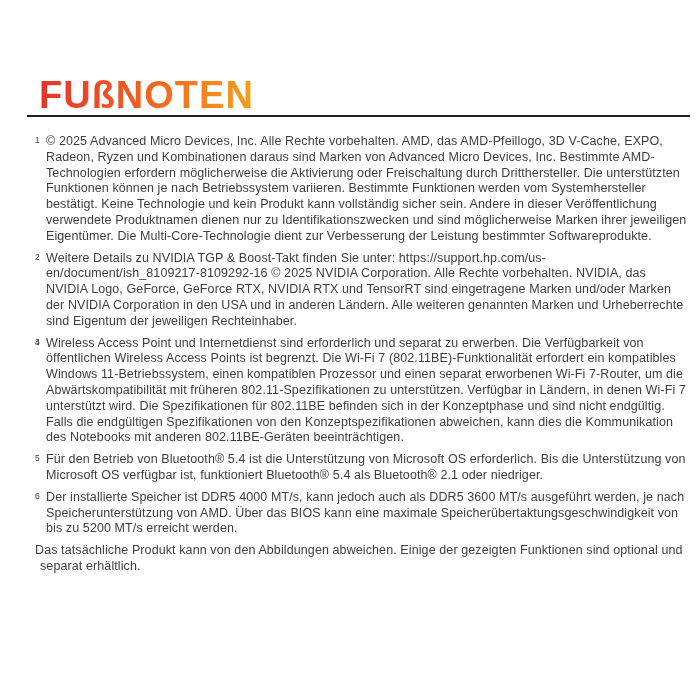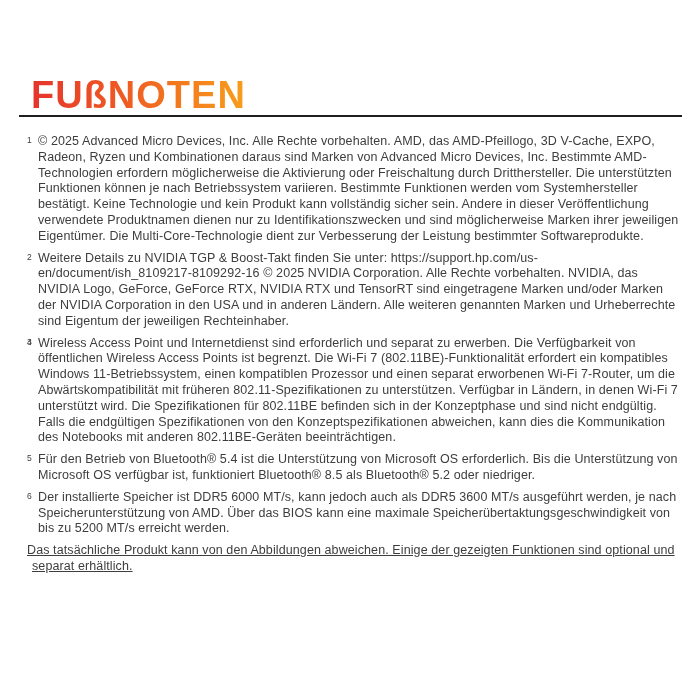--- a/index.html
+++ b/index.html
@@ -8,20 +8,21 @@
     height: 700px;
     background: #ffffff;
     font-family: "Liberation Sans", sans-serif;
     overflow: hidden;
   }
   .page {
     position: relative;
     width: 600px;
     height: 700px;
     background: #ffffff;
+    margin-left: 8px;
   }
   .title {
     position: absolute;
     left: 31px;
     top: 50px;
     display: inline-block;
     font-family: "Liberation Sans", sans-serif;
     font-weight: 900;
     font-size: 38px;
     line-height: 40px;
@@ -60,21 +61,20 @@
     left: 0;
     top: -1px;
     font-size: 8.5px;
     line-height: 15.8px;
     color: #3d3d3d;
   }
   .closing {
     padding-left: 5px;
     text-indent: -5px;
     margin: 0;
-    text-decoration: underline;
   }
 </style>
 </head>
 <body>
 
 <div class="page">
 
   <h1 class="title">FUßNOTEN</h1>
 
   <div class="divider"></div>
@@ -95,25 +95,25 @@
       <span class="fn-marker">3</span>
     </p>
 
     <p class="footnote">
       <span class="fn-marker">4</span>
       <span>Wireless Access Point und Internetdienst sind erforderlich und separat zu erwerben. Die Verfügbarkeit von öffentlichen Wireless Access Points ist begrenzt. Die Wi-Fi 7 (802.11BE)-Funktionalität erfordert ein kompatibles Windows 11-Betriebssystem, einen kompatiblen Prozessor und einen separat erworbenen Wi-Fi 7-Router, um die Abwärtskompatibilität mit früheren 802.11-Spezifikationen zu unterstützen. Verfügbar in Ländern, in denen Wi-Fi 7 unterstützt wird. Die Spezifikationen für 802.11BE befinden sich in der Konzeptphase und sind nicht endgültig. Falls die endgültigen Spezifikationen von den Konzeptspezifikationen abweichen, kann dies die Kommunikation des Notebooks mit anderen 802.11BE-Geräten beeinträchtigen.</span>
     </p>
 
     <p class="footnote">
       <span class="fn-marker">5</span>
-      <span>Für den Betrieb von Bluetooth® 5.4 ist die Unterstützung von Microsoft OS erforderlich. Bis die Unterstützung von Microsoft OS verfügbar ist, funktioniert Bluetooth® 8.5 als Bluetooth® 5.2 oder niedriger.</span>
+      <span>Für den Betrieb von Bluetooth® 5.4 ist die Unterstützung von Microsoft OS erforderlich. Bis die Unterstützung von Microsoft OS verfügbar ist, funktioniert Bluetooth® 5.4 als Bluetooth® 2.1 oder niedriger.</span>
     </p>
 
     <p class="footnote">
       <span class="fn-marker">6</span>
-      <span>Der installierte Speicher ist DDR5 6000 MT/s, kann jedoch auch als DDR5 3600 MT/s ausgeführt werden, je nach Speicherunterstützung von AMD. Über das BIOS kann eine maximale Speicherübertaktungsgeschwindigkeit von bis zu 5200 MT/s erreicht werden.</span>
+      <span>Der installierte Speicher ist DDR5 4000 MT/s, kann jedoch auch als DDR5 3600 MT/s ausgeführt werden, je nach Speicherunterstützung von AMD. Über das BIOS kann eine maximale Speicherübertaktungsgeschwindigkeit von bis zu 5200 MT/s erreicht werden.</span>
     </p>
 
     <p class="closing">Das tatsächliche Produkt kann von den Abbildungen abweichen. Einige der gezeigten Funktionen sind optional und separat erhältlich.</p>
 
   </div>
 
 </div>
 
 </body></html>

